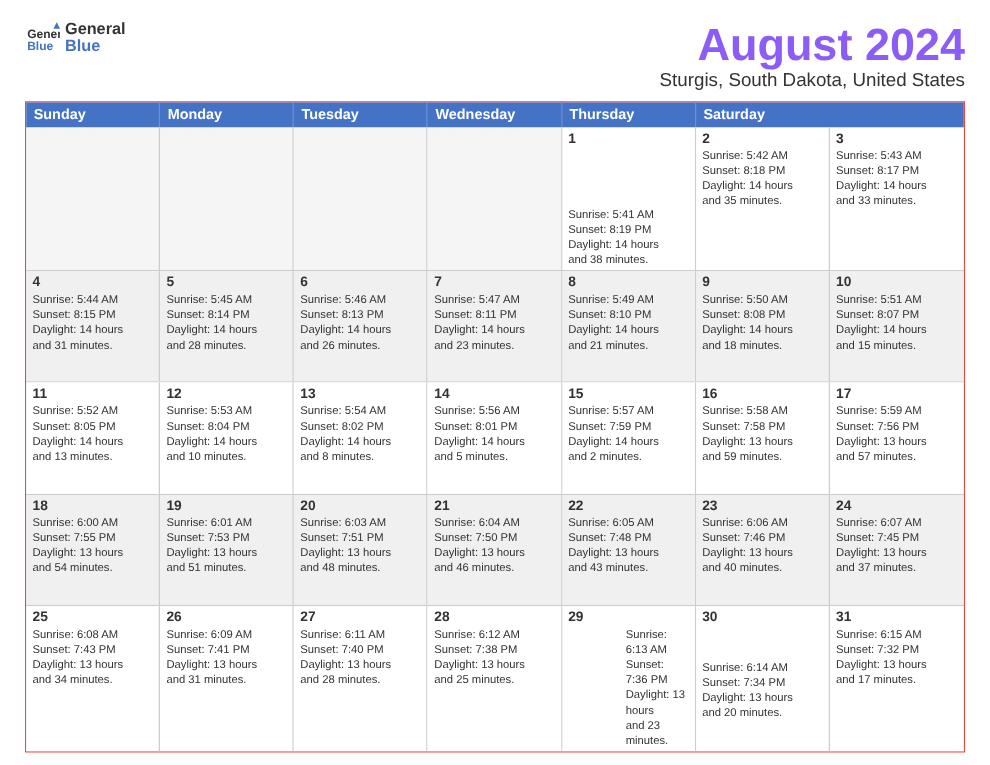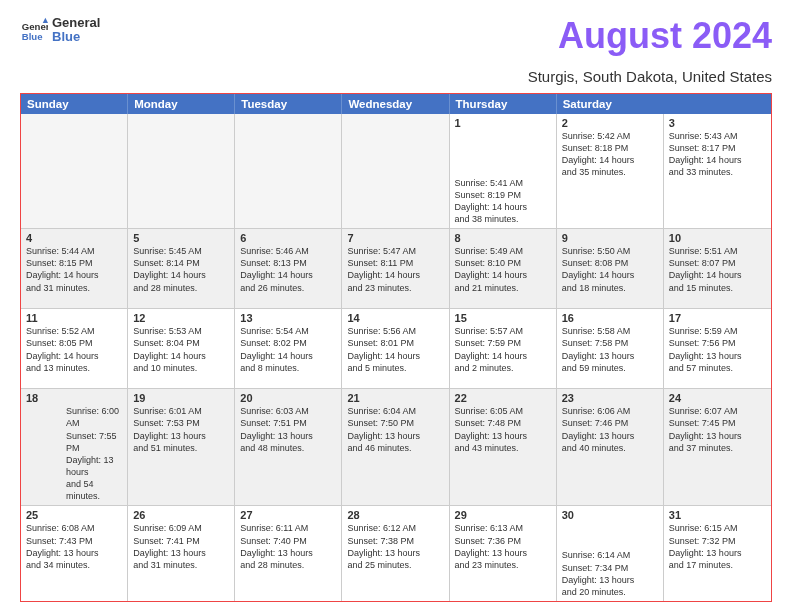--- a/index.html
+++ b/index.html
@@ -38,21 +38,20 @@
     .month-title {
       font-size: 36px;
       font-weight: bold;
       color: #8b5cf6;
       line-height: 1.1;
     }
     .location {
       font-size: 15px;
       color: #333;
       font-weight: normal;
-      margin-top: 12px;
     }
     .calendar {
       flex: 1;
       display: flex;
       flex-direction: column;
       border: 1px solid #ef4444;
     }
     .cal-header {
       display: grid;
       grid-template-columns: repeat(7, 1fr);
@@ -260,21 +259,21 @@
             <span class="day-num">17</span>
             <div class="cell-text" style="white-space: pre-line;">Sunrise: 5:59 AM
 Sunset: 7:56 PM
 Daylight: 13 hours
 and 57 minutes.</div>
           </div>
         </div>
         <div class="cal-row">
           <div class="cal-cell shaded">
             <span class="day-num">18</span>
-            <div class="cell-text" style="white-space: pre-line; margin-left: 40px;">Sunrise: 6:00 AM
+            <div class="cell-text" style="white-space: pre-line;">Sunrise: 6:00 AM
 Sunset: 7:55 PM
 Daylight: 13 hours
 and 54 minutes.</div>
           </div>
           <div class="cal-cell shaded">
             <span class="day-num">19</span>
             <div class="cell-text" style="white-space: pre-line;">Sunrise: 6:01 AM
 Sunset: 7:53 PM
 Daylight: 13 hours
 and 51 minutes.</div>
@@ -339,21 +338,21 @@
           </div>
           <div class="cal-cell">
             <span class="day-num">28</span>
             <div class="cell-text" style="white-space: pre-line;">Sunrise: 6:12 AM
 Sunset: 7:38 PM
 Daylight: 13 hours
 and 25 minutes.</div>
           </div>
           <div class="cal-cell">
             <span class="day-num">29</span>
-            <div class="cell-text" style="white-space: pre-line;">Sunrise: 6:13 AM
+            <div class="cell-text" style="white-space: pre-line; margin-left: 46px;">Sunrise: 6:13 AM
 Sunset: 7:36 PM
 Daylight: 13 hours
 and 23 minutes.</div>
           </div>
           <div class="cal-cell">
             <span class="day-num">30</span>
             <div class="cell-text" style="white-space: pre-line; margin-top: 28px;">Sunrise: 6:14 AM
 Sunset: 7:34 PM
 Daylight: 13 hours
 and 20 minutes.</div>

